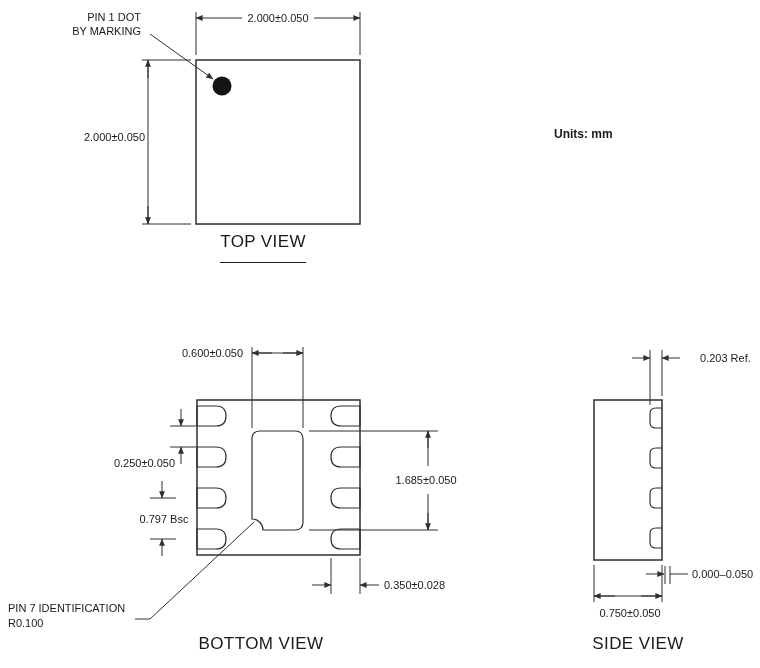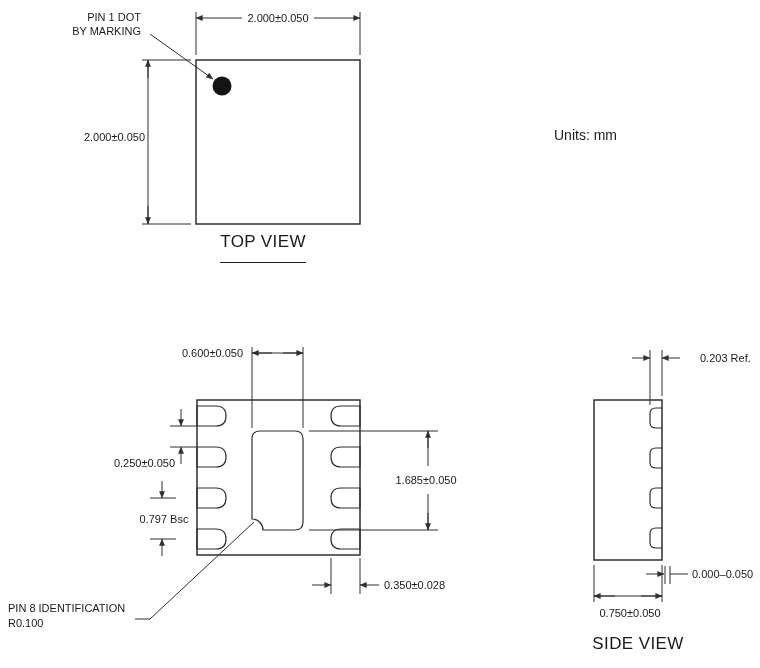--- a/index.html
+++ b/index.html
@@ -16,21 +16,21 @@
     color:var(--text); white-space:nowrap;
   }
   .ra { text-align:right; }
   .ctr { transform:translateX(-50%); text-align:center; }
   .title {
     position:absolute; font-size:17px; line-height:20px; font-weight:500;
     letter-spacing:0.4px; color:var(--text); white-space:nowrap;
     padding-bottom:10px; border-bottom:1.6px solid var(--text);
     transform:translateX(-50%);
   }
-  .units { position:absolute; font-size:14px; font-weight:normal; color:var(--text); white-space:nowrap; }
+  .units { position:absolute; font-size:12px; font-weight:bold; color:var(--text); white-space:nowrap; }
 </style>
 </head>
 <body>
 
 <div class="sheet">
 
   <svg width="760" height="668" viewBox="0 0 760 668" fill="none" stroke="currentColor">
     <defs>
       <marker id="arr" viewBox="0 0 10 10" refX="9.5" refY="5" markerWidth="10" markerHeight="7" orient="auto">
         <path d="M0,0.8 L10,5 L0,9.2 Z" fill="#2f2f2f" stroke="none"></path>
@@ -158,21 +158,22 @@
   <div class="lbl ra" style="right:615px; top:131px">2.000±0.050</div>
   <div class="title" style="left:263px; top:232px">TOP VIEW</div>
 
   <div class="units" style="left:554px; top:127px">Units: mm</div>
 
   <div class="lbl ra" style="right:517px; top:347px">0.600±0.050</div>
   <div class="lbl ra" style="right:585px; top:457px">0.250±0.050</div>
   <div class="lbl ctr" style="left:164px; top:513px">0.797 Bsc</div>
   <div class="lbl ctr" style="left:426px; top:474px">1.685±0.050</div>
   <div class="lbl" style="left:384px; top:579px">0.350±0.028</div>
-  <div class="lbl" style="left:8px; top:602px">PIN 8 IDENTIFICATION</div>
+  <div class="lbl" style="left:8px; top:602px">PIN 7 IDENTIFICATION</div>
   <div class="lbl" style="left:8px; top:617px">R0.100</div>
+  <div class="title" style="left:261px; top:634px">BOTTOM VIEW</div>
 
   <div class="lbl" style="left:700px; top:352px">0.203 Ref.</div>
   <div class="lbl" style="left:692px; top:568px">0.000–0.050</div>
   <div class="lbl ctr" style="left:630px; top:607px">0.750±0.050</div>
   <div class="title" style="left:638px; top:634px">SIDE VIEW</div>
 
 </div>
 
 </body></html>

